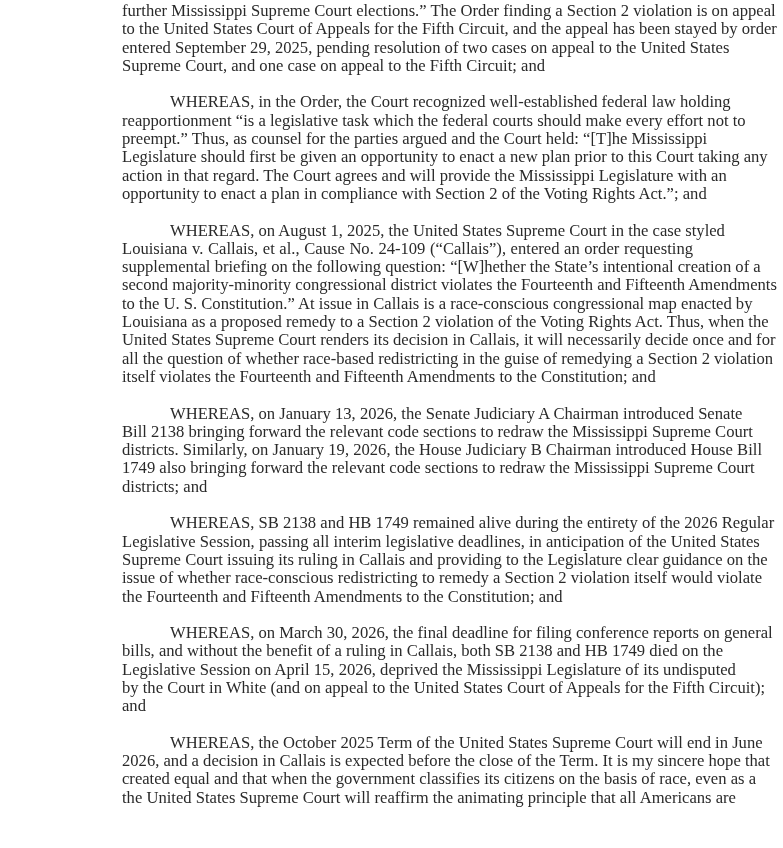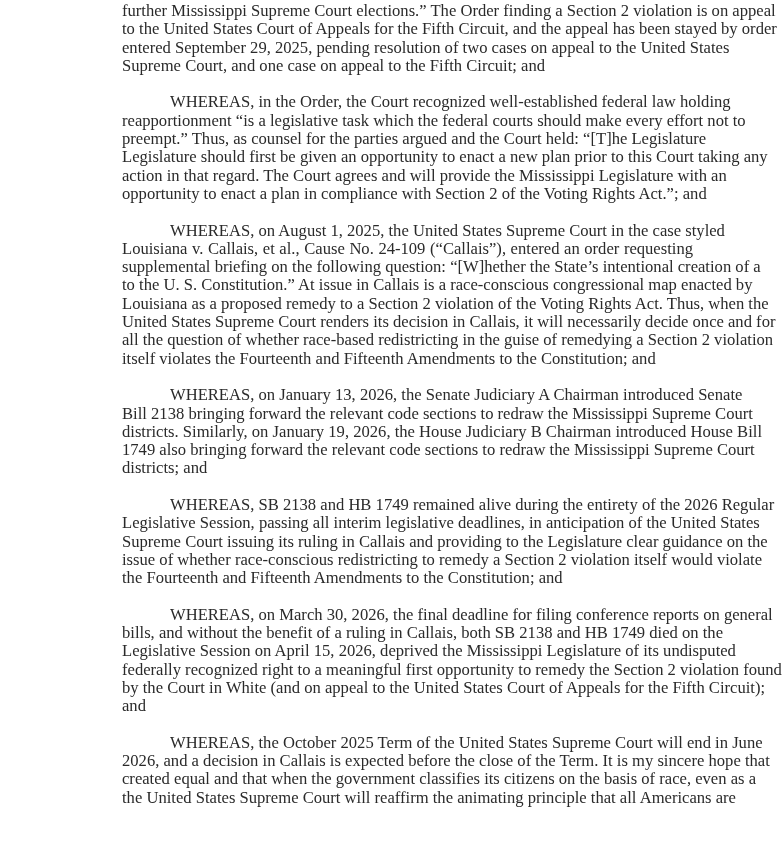--- a/index.html
+++ b/index.html
@@ -25,29 +25,30 @@
 <div id="page">
   <div class="para">
       <span class="line"><span>further Mississippi Supreme Court elections.”  The Order finding a Section 2 violation is on appeal</span></span>
       <span class="line"><span>to the United States Court of Appeals for the Fifth Circuit, and the appeal has been stayed by order</span></span>
       <span class="line"><span>entered September 29, 2025, pending resolution of two cases on appeal to the United States</span></span>
       <span class="line last"><span>Supreme Court, and one case on appeal to the Fifth Circuit; and</span></span>
     </div>
   <div class="para">
       <span class="line indent"><span class="kw">WHEREAS</span><span>, in the Order, the Court recognized well-established federal law holding</span></span>
       <span class="line"><span>reapportionment “is a legislative task which the federal courts should make every effort not to</span></span>
-      <span class="line"><span>preempt.”  Thus, as counsel for the parties argued and the Court held:  “[T]he Legislature</span></span>
+      <span class="line"><span>preempt.”  Thus, as counsel for the parties argued and the Court held:  “[T]he Mississippi</span></span>
       <span class="line"><span>Legislature should first be given an opportunity to enact a new plan prior to this Court taking any</span></span>
       <span class="line"><span>action in that regard.  The Court agrees and will provide the Mississippi Legislature with an</span></span>
       <span class="line last"><span>opportunity to enact a plan in compliance with Section 2 of the Voting Rights Act.”; and</span></span>
     </div>
   <div class="para">
       <span class="line indent"><span class="kw">WHEREAS</span><span>, on August 1, 2025, the United States Supreme Court in the case styled</span></span>
       <span class="line"><span class="it">Louisiana v. Callais, et al.</span><span>, Cause No. 24-109 (“</span><span class="it">Callais</span><span>”), entered an order requesting</span></span>
       <span class="line"><span>supplemental briefing on the following question:  “[W]hether the State’s intentional creation of a</span></span>
+      <span class="line"><span>second majority-minority congressional district violates the Fourteenth and Fifteenth Amendments</span></span>
       <span class="line"><span>to the U. S. Constitution.”   At issue in </span><span class="it">Callais</span><span> is a race-conscious congressional map enacted by</span></span>
       <span class="line"><span>Louisiana as a proposed remedy to a Section 2 violation of the Voting Rights Act.  Thus, when the</span></span>
       <span class="line"><span>United States Supreme Court renders its decision in </span><span class="it">Callais</span><span>, it will necessarily decide once and for</span></span>
       <span class="line"><span>all the question of whether race-based redistricting in the guise of remedying a Section 2 violation</span></span>
       <span class="line last"><span>itself violates the Fourteenth and Fifteenth Amendments to the Constitution; and</span></span>
     </div>
   <div class="para">
       <span class="line indent"><span class="kw">WHEREAS</span><span>, on January 13, 2026, the Senate Judiciary A Chairman introduced Senate</span></span>
       <span class="line"><span>Bill 2138 bringing forward the relevant code sections to redraw the Mississippi Supreme Court</span></span>
       <span class="line"><span>districts.  Similarly, on January 19, 2026, the House Judiciary B Chairman introduced House Bill</span></span>
@@ -58,21 +59,20 @@
       <span class="line indent"><span class="kw">WHEREAS</span><span>, SB 2138 and HB 1749 remained alive during the entirety of the 2026 Regular</span></span>
       <span class="line"><span>Legislative Session, passing all interim legislative deadlines, in anticipation of the United States</span></span>
       <span class="line"><span>Supreme Court issuing its ruling in </span><span class="it">Callais</span><span> and providing to the Legislature clear guidance on the</span></span>
       <span class="line"><span>issue of whether race-conscious redistricting to remedy a Section 2 violation itself would violate</span></span>
       <span class="line last"><span>the Fourteenth and Fifteenth Amendments to the Constitution; and</span></span>
     </div>
   <div class="para">
       <span class="line indent"><span class="kw">WHEREAS</span><span>, on March 30, 2026, the final deadline for filing conference reports on general</span></span>
       <span class="line"><span>bills, and without the benefit of a ruling in </span><span class="it">Callais</span><span>, both SB 2138 and HB 1749 died on the</span></span>
       <span class="line"><span>Legislative Session on April 15, 2026, deprived the Mississippi Legislature of its undisputed</span></span>
-      <span class="line"><span>federally recognized right to a meaningful first opportunity to remedy the Section 2 violation found</span></span>
       <span class="line"><span>by the Court in </span><span class="it">White</span><span> (and on appeal to the United States Court of Appeals for the Fifth Circuit);</span></span>
       <span class="line last"><span>and</span></span>
     </div>
   <div class="para">
       <span class="line indent"><span class="kw">WHEREAS</span><span>,  the October 2025 Term of the United States Supreme Court will end in June</span></span>
       <span class="line"><span>2026, and a decision in </span><span class="it">Callais</span><span> is expected before the close of the Term.  It is my sincere hope that</span></span>
       <span class="line last"><span>created equal and that when the government classifies its citizens on the basis of race, even as a</span></span>
       <span class="line"><span>the United States Supreme Court will reaffirm the animating principle that all Americans are</span></span>
     </div>
 </div>

